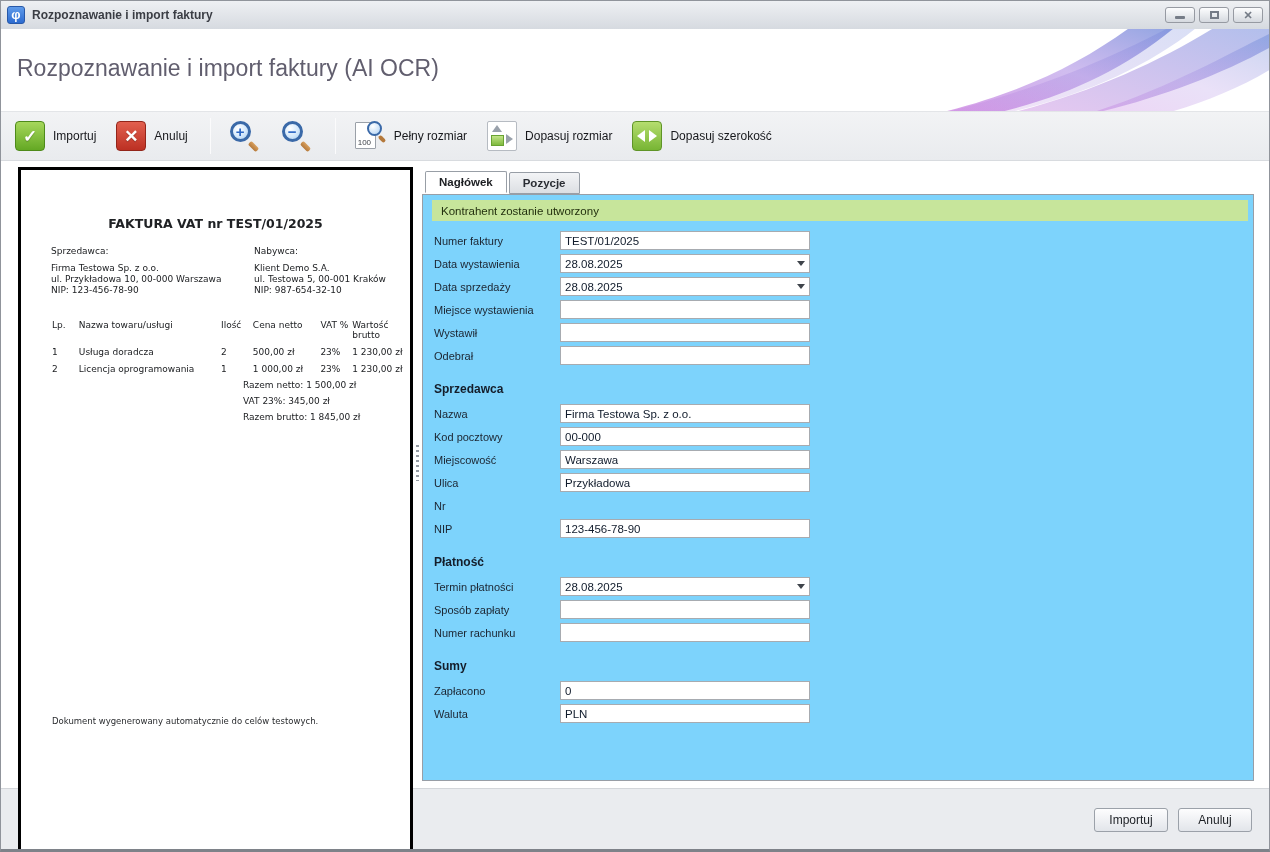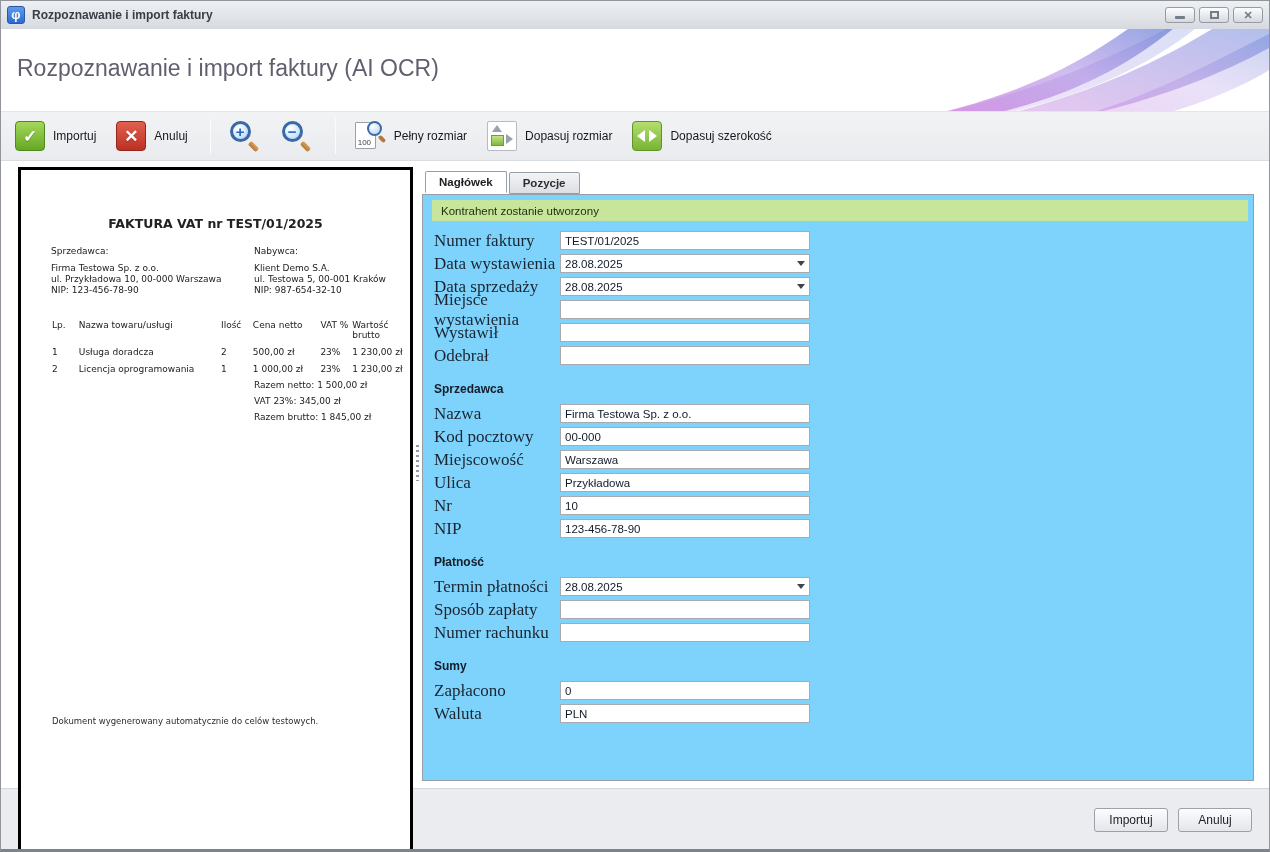--- a/index.html
+++ b/index.html
@@ -51,35 +51,35 @@
   .preview-panel { position:absolute; left:17px; top:6px; width:395px; height:692px; background:#fff; border:3px solid #000000; }
   .inv { position:relative; width:100%; height:100%; font-family:"DejaVu Sans", sans-serif; color:#202225; }
   .inv-title { position:absolute; left:0; right:0; top:46px; text-align:center; font-size:12.5px; font-weight:bold; }
   .party { position:absolute; top:76px; font-size:9px; line-height:11px; }
   .party .plabel { margin-bottom:6px; }
   .party-seller { left:30px; }
   .party-buyer { left:233px; }
   .inv-table { position:absolute; left:31px; top:150px; border-collapse:collapse; font-size:9px; }
   .inv-table th, .inv-table td { text-align:left; font-weight:normal; padding:0 0 7px 0; vertical-align:top; }
   .inv-table .c0{width:27px;} .inv-table .c1{width:143px;} .inv-table .c2{width:32px;} .inv-table .c3{width:68px;} .inv-table .c4{width:32px;} .inv-table .c5{width:58px;}
-  .inv-totals { position:absolute; left:233px; top:207px; font-size:9px; line-height:16px; }
+  .inv-totals { position:absolute; left:222px; top:207px; font-size:9px; line-height:16px; }
   .inv-note { position:absolute; left:31px; top:546px; font-size:8.5px; color:#2a2c2f; }
 
   .splitter { position:absolute; left:412px; top:6px; width:9px; height:611px; cursor:col-resize; display:flex; align-items:center; justify-content:center; }
   .grip { width:3px; height:36px; margin-top:-20px; background:repeating-linear-gradient(#949aa2 0 2px, transparent 2px 5px); }
 
   .right-area { position:absolute; left:421px; top:10px; width:832px; }
   .tabs { display:flex; gap:2px; margin-left:3px; position:relative; z-index:2; }
   .tab { height:22px; padding:0 13px; font-size:11.5px; display:flex; align-items:center; border:1px solid #989ea6; border-radius:2px 2px 0 0; cursor:pointer;font-weight:bold; }
   .tab.active { background:#fff; border-bottom:1px solid #fff; margin-bottom:-1px; color:#1c1e22; }
   .tab.inactive { background:linear-gradient(#f3f4f6,#dcdfe3); color:#2a2d33; margin-top:1px; }
   .form-panel { position:relative; height:587px; background:#7dd3fc; border:1px solid #989ea6; padding:5px 5px 0 9px; z-index:1; }
   .banner { height:21px; background:#c7e59b; display:flex; align-items:center; padding-left:9px; font-size:11.5px; color:#24310f; margin-bottom:8px; }
   .frow { display:flex; align-items:center; height:23px; margin-left:2px; }
-  .flabel { width:126px; font-size:17px; color:#1b2430;font-family:Liberation Serif, serif; }
+  .flabel { width:126px; font-size:11px; color:#1b2430; }
   .fctl { position:relative; width:250px; }
   .finput { width:250px; height:19px; border:1px solid #a7abb0; font-family:"Liberation Sans", sans-serif; font-size:11.5px; color:#101b2b; padding:0 4px; background:#fff; }
   .combo .finput { padding-right:18px; }
   .combo-arrow { position:absolute; right:1px; top:1px; width:17px; height:17px; display:flex; align-items:center; justify-content:center; cursor:pointer; background:#fff; }
   .combo-arrow::after { content:""; width:0; height:0; border-left:4px solid transparent; border-right:4px solid transparent; border-top:5px solid #3f444b; }
   .sect { margin:12px 0 3px 2px; height:20px; display:flex; align-items:center; font-size:12px; font-weight:bold; color:#141d2a; }
 
   
   .footer { height:65px; background:#eaecef; border-top:1px solid #d3d6da; display:flex; align-items:flex-start; justify-content:flex-end; gap:10px; padding:19px 17px 0 0; }
   .fbtn { width:74px; height:24px; border:1px solid #9ba1a9; border-radius:3px; background:linear-gradient(#fdfdfe,#e2e5ea); font-family:"Liberation Sans", sans-serif; font-size:12px; color:#1c1f24; cursor:pointer; }
@@ -299,21 +299,20 @@
         <div class="frow">
           <label class="flabel">Miejscowość</label>
           <div class="fctl"><input class="finput" value="Warszawa" style=""></div>
         </div>
         <div class="frow">
           <label class="flabel">Ulica</label>
           <div class="fctl"><input class="finput" value="Przykładowa" style=""></div>
         </div>
         <div class="frow">
           <label class="flabel">Nr</label>
-          <div class="fctl"><input class="finput" value="10" style=""></div>
         </div>
         <div class="frow">
           <label class="flabel">NIP</label>
           <div class="fctl"><input class="finput" value="123-456-78-90" style=""></div>
         </div>
 
         <div class="sect">Płatność</div>
         <div class="frow">
           <label class="flabel">Termin płatności</label>
           <div class="fctl combo">

